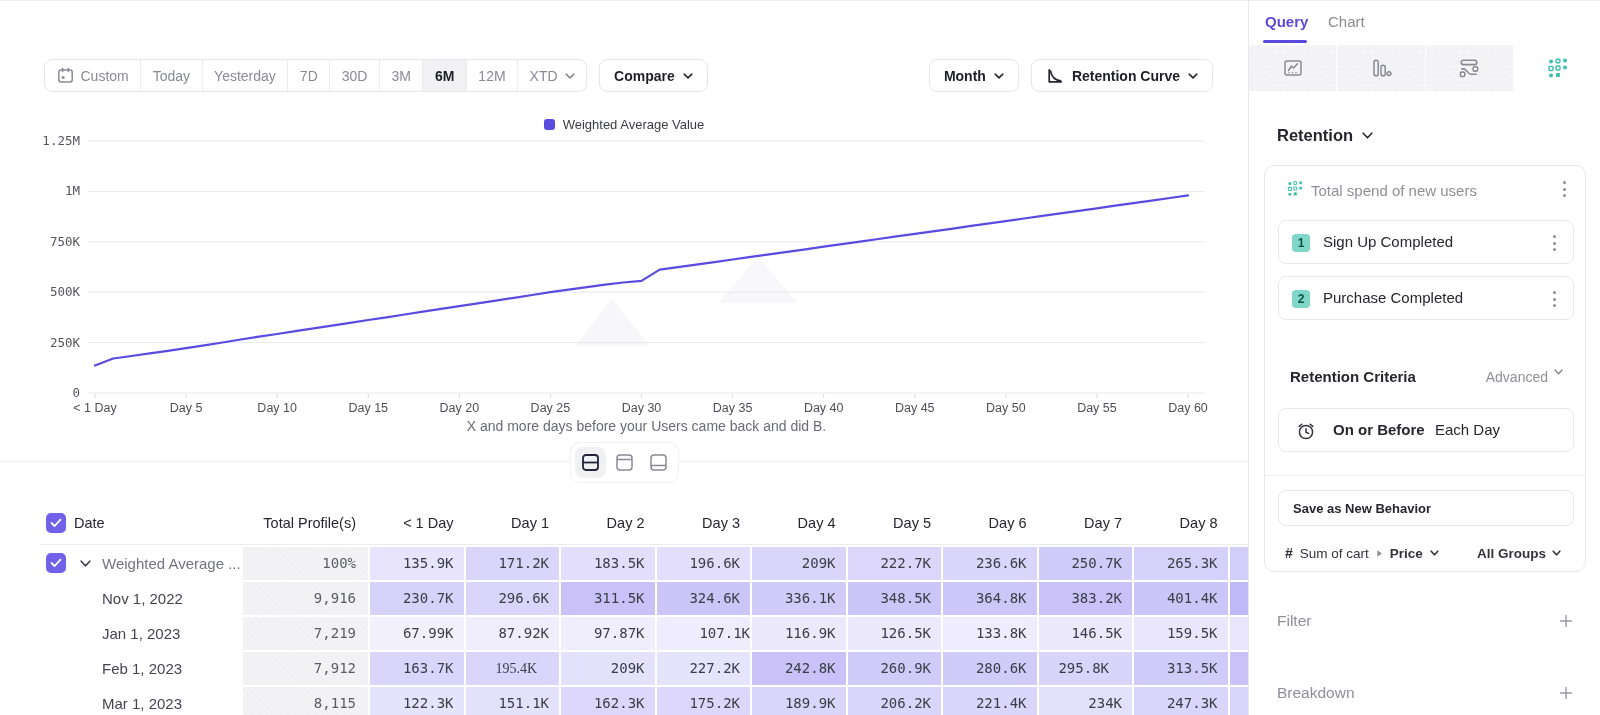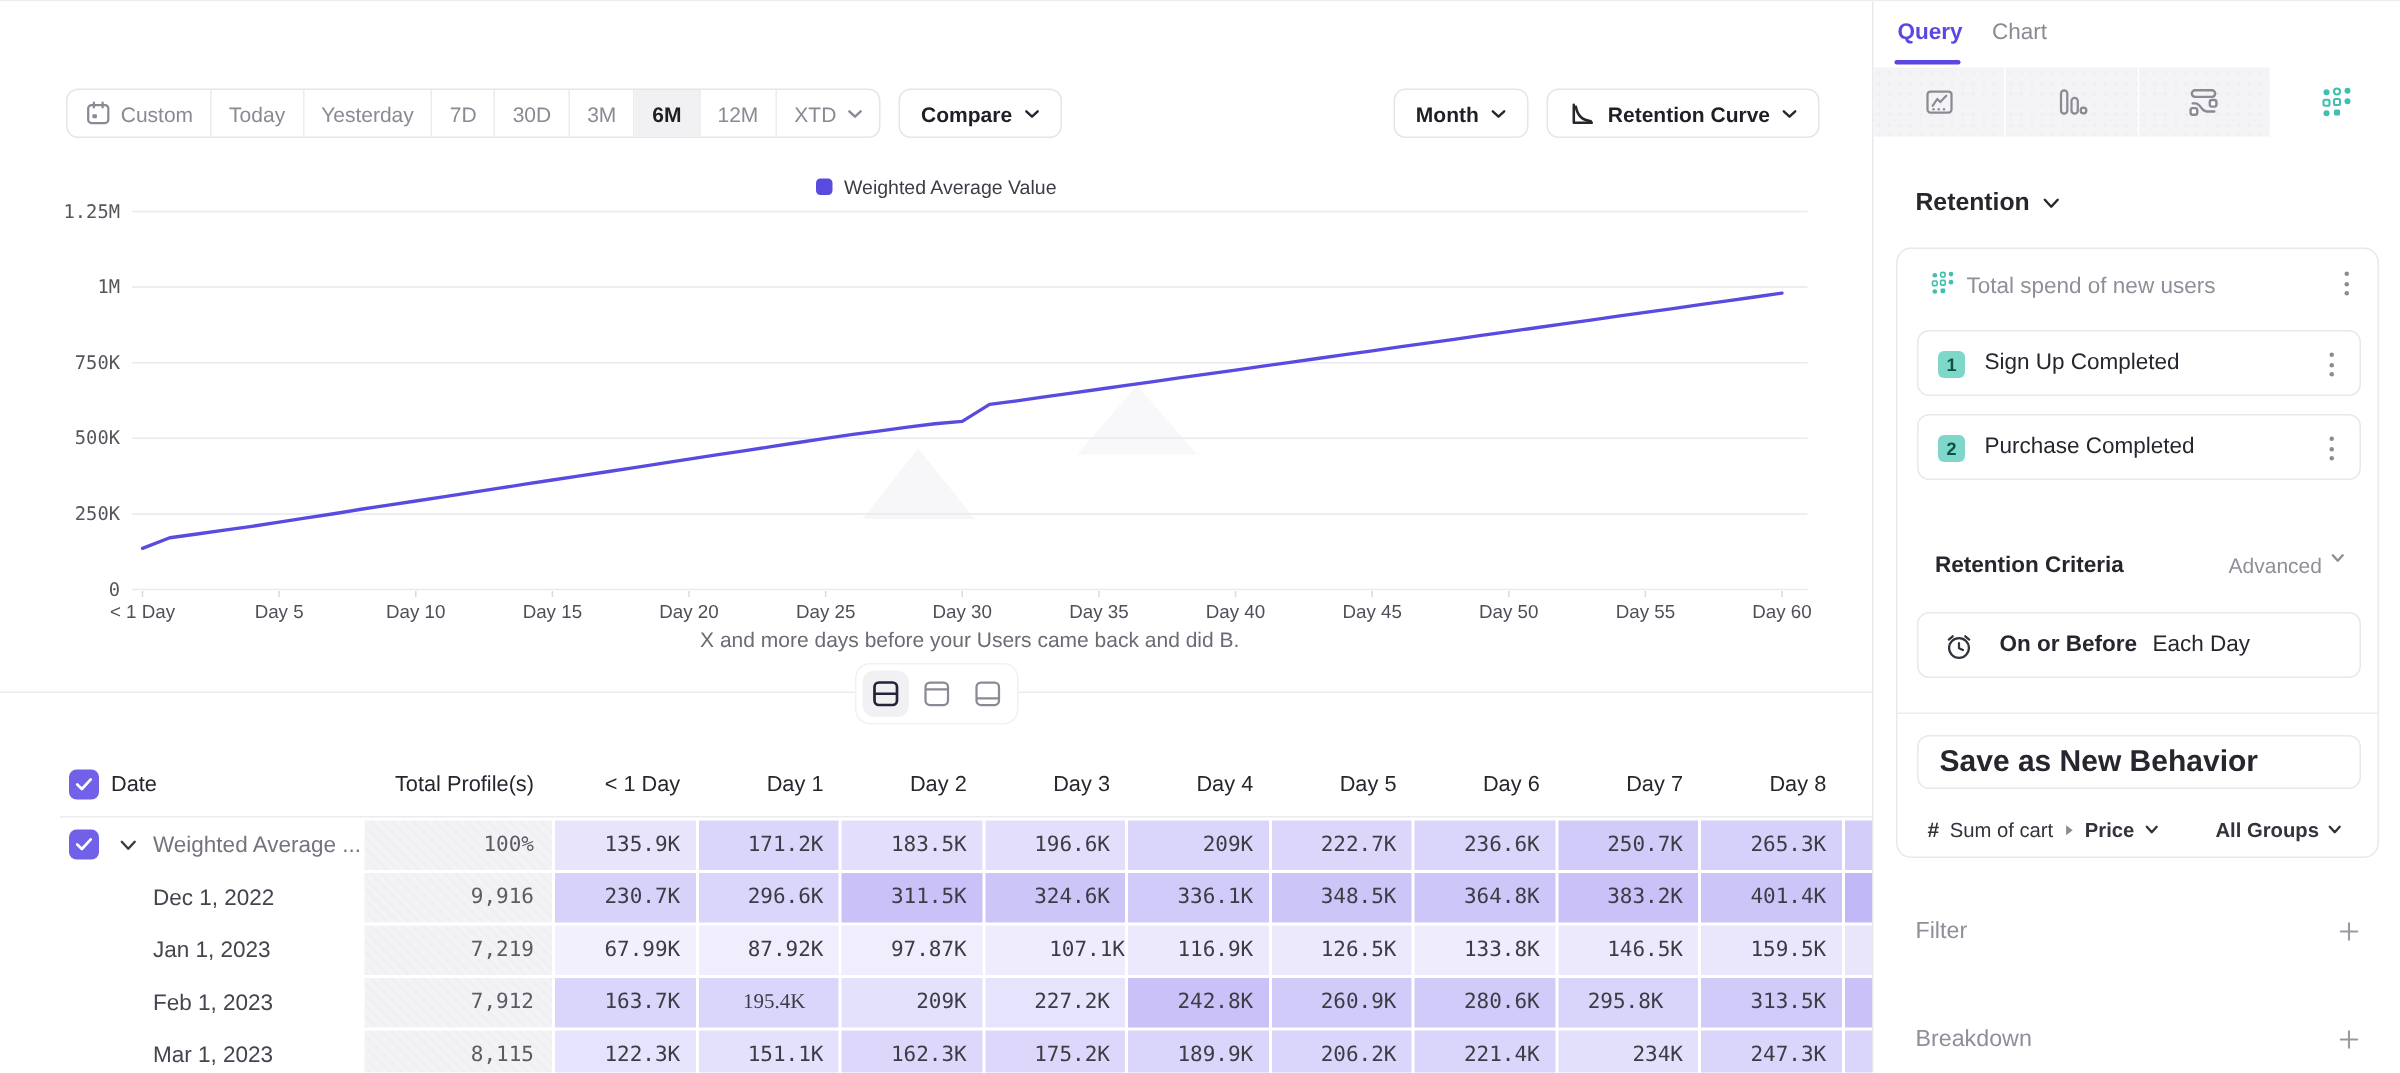--- a/index.html
+++ b/index.html
@@ -60,21 +60,21 @@
   .card-title { position:absolute; left:46px; top:3px; font-size:15px; color:#8f8f99; }
   .kebab { position:absolute; cursor:pointer; width:18px; height:20px; display:flex; flex-direction:column; align-items:center; justify-content:center; gap:3.2px; }
   .kebab i { width:3px; height:3px; border-radius:50%; background:#8b8b94; }
   .step { position:absolute; left:13px; width:296px; height:44px; border:1px solid #e8e8ed; border-radius:8px; background:#fff; }
   .step-badge { position:absolute; left:13px; top:13px; width:18px; height:18px; border-radius:4px; background:#7ed7c9; color:#0c5248; font-size:12px; font-weight:700; display:flex; align-items:center; justify-content:center; }
   .step-label { position:absolute; left:44px; top:0; line-height:42px; font-size:15px; font-weight:500; color:#26262e; }
   .crit-head { position:absolute; left:25px; top:202px; font-size:15px; font-weight:700; color:#26262e; }
   .advanced { position:absolute; right:22px; top:203px; font-size:14px; color:#8f8f99; display:flex; align-items:flex-start; gap:6px; cursor:pointer; }
   .crit-row { position:absolute; left:13px; top:242px; width:296px; height:44px; border:1px solid #e8e8ed; border-radius:8px; }
   .card-divider { position:absolute; left:0; top:309px; width:100%; border-top:1px solid #ededf1; }
-  .save-btn { position:absolute; left:13px; top:324px; width:296px; height:36px; border:1px solid #e8e8ed; border-radius:8px; background:#fff; text-align:left; padding:0 14px; font-size:20px; font-weight:700; color:#26262e; font-family:inherit; cursor:pointer; }
+  .save-btn { position:absolute; left:13px; top:324px; width:296px; height:36px; border:1px solid #e8e8ed; border-radius:8px; background:#fff; text-align:left; padding:0 14px; font-size:13px; font-weight:700; color:#26262e; font-family:inherit; cursor:pointer; }
   .measure-row { position:absolute; left:0; top:372px; width:100%; height:30px; }
   .mr-left { position:absolute; left:20px; top:0; height:30px; display:flex; align-items:center; gap:7px; font-size:13.5px; color:#33333c; cursor:pointer; }
   .mr-right { position:absolute; right:24px; top:0; height:30px; display:flex; align-items:center; gap:6px; font-size:13.5px; font-weight:700; color:#33333c; cursor:pointer; }
   .sb-section { position:absolute; left:28px; width:296px; height:26px; display:flex; align-items:center; justify-content:space-between; }
   .sb-section .lab { font-size:15.5px; font-weight:500; color:#8f8f99; }
 </style>
 </head>
 <body>
 
 <div class="page">
@@ -273,21 +273,21 @@
           <div class="cell cell-num mono" style="left:561px;width:93.5px;padding-right:10px;background:rgba(108,88,236,0.2);">183.5K</div>
           <div class="cell cell-num mono" style="left:656.5px;width:93.5px;padding-right:10px;background:rgba(108,88,236,0.2);">196.6K</div>
           <div class="cell cell-num mono" style="left:752px;width:93.5px;padding-right:10px;background:rgba(108,88,236,0.25);">209K</div>
           <div class="cell cell-num mono" style="left:847.5px;width:93.5px;padding-right:10px;background:rgba(108,88,236,0.24);">222.7K</div>
           <div class="cell cell-num mono" style="left:943px;width:93.5px;padding-right:10px;background:rgba(108,88,236,0.25);">236.6K</div>
           <div class="cell cell-num mono" style="left:1038.5px;width:93.5px;padding-right:10px;background:rgba(108,88,236,0.31);">250.7K</div>
           <div class="cell cell-num mono" style="left:1134px;width:93.5px;padding-right:10px;background:rgba(108,88,236,0.28);">265.3K</div>
           <div class="cell cell-num mono" style="left:1229.5px;width:93.5px;padding-right:10px;background:rgba(108,88,236,0.3);">281K</div>
         </div>
         <div class="trow" style="top:581px;">
-          <div class="cell row-label" style="left:102px;width:160px;color:#45454f;white-space:nowrap;">Dec 1, 2022</div>
+          <div class="cell row-label" style="left:102px;width:160px;color:#45454f;white-space:nowrap;">Nov 1, 2022</div>
           <div class="cell cell-num cell-total mono" style="left:243px;width:125px;padding-right:12px;">9,916</div>
           <div class="cell cell-num mono" style="left:370px;width:93.5px;padding-right:10px;background:rgba(108,88,236,0.27);">230.7K</div>
           <div class="cell cell-num mono" style="left:465.5px;width:93.5px;padding-right:10px;background:rgba(108,88,236,0.25);">296.6K</div>
           <div class="cell cell-num mono" style="left:561px;width:93.5px;padding-right:10px;background:rgba(108,88,236,0.37);">311.5K</div>
           <div class="cell cell-num mono" style="left:656.5px;width:93.5px;padding-right:10px;background:rgba(108,88,236,0.35);">324.6K</div>
           <div class="cell cell-num mono" style="left:752px;width:93.5px;padding-right:10px;background:rgba(108,88,236,0.31);">336.1K</div>
           <div class="cell cell-num mono" style="left:847.5px;width:93.5px;padding-right:10px;background:rgba(108,88,236,0.35);">348.5K</div>
           <div class="cell cell-num mono" style="left:943px;width:93.5px;padding-right:10px;background:rgba(108,88,236,0.34);">364.8K</div>
           <div class="cell cell-num mono" style="left:1038.5px;width:93.5px;padding-right:10px;background:rgba(108,88,236,0.37);">383.2K</div>
           <div class="cell cell-num mono" style="left:1134px;width:93.5px;padding-right:10px;background:rgba(108,88,236,0.35);">401.4K</div>

